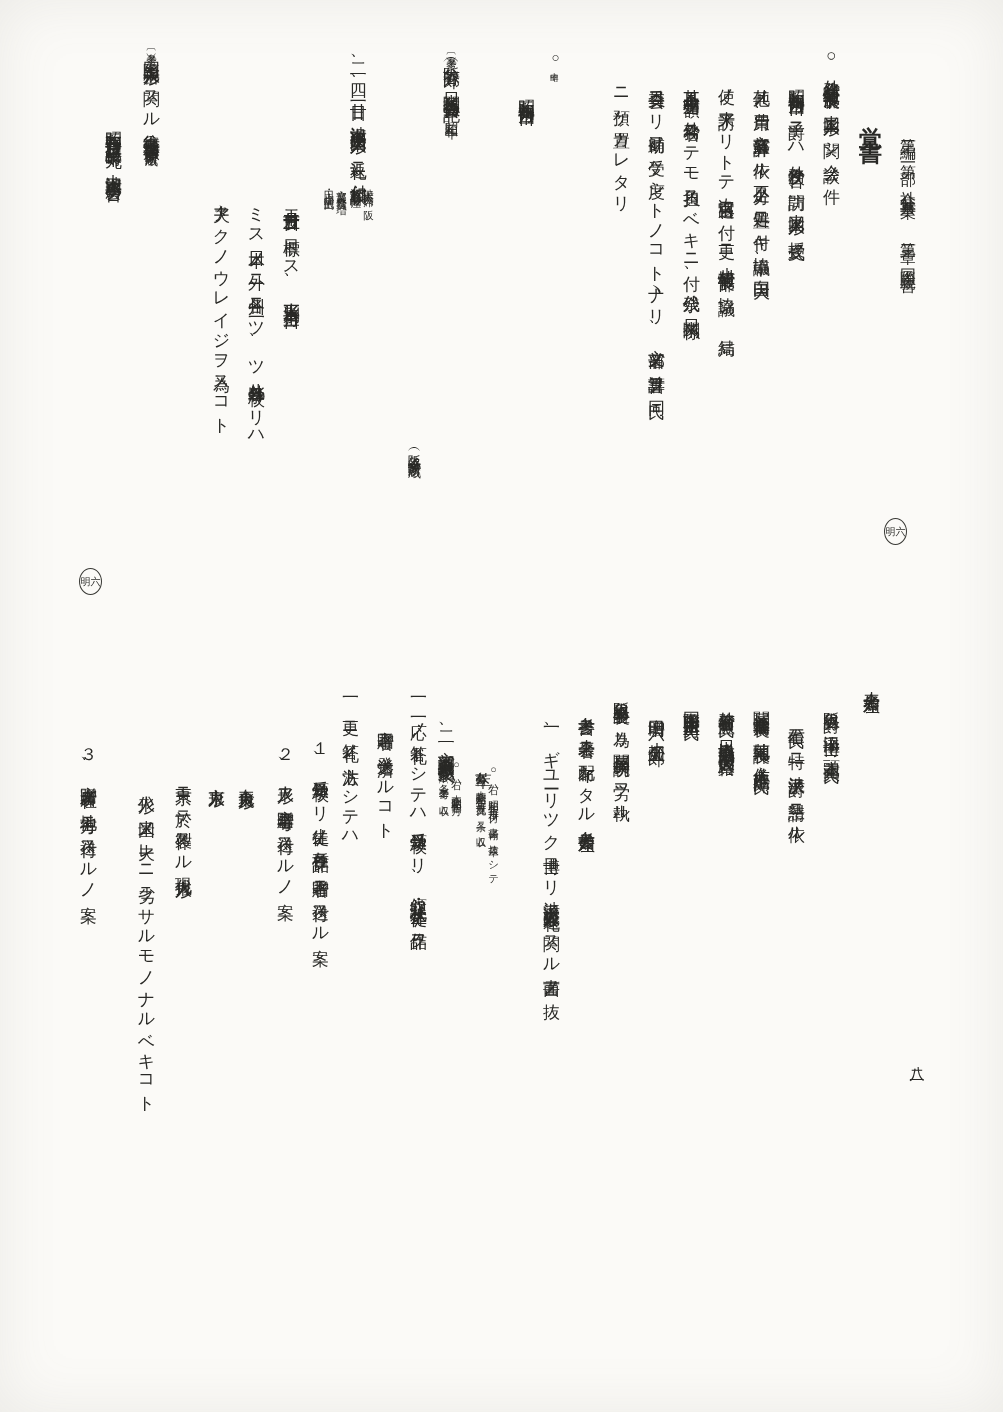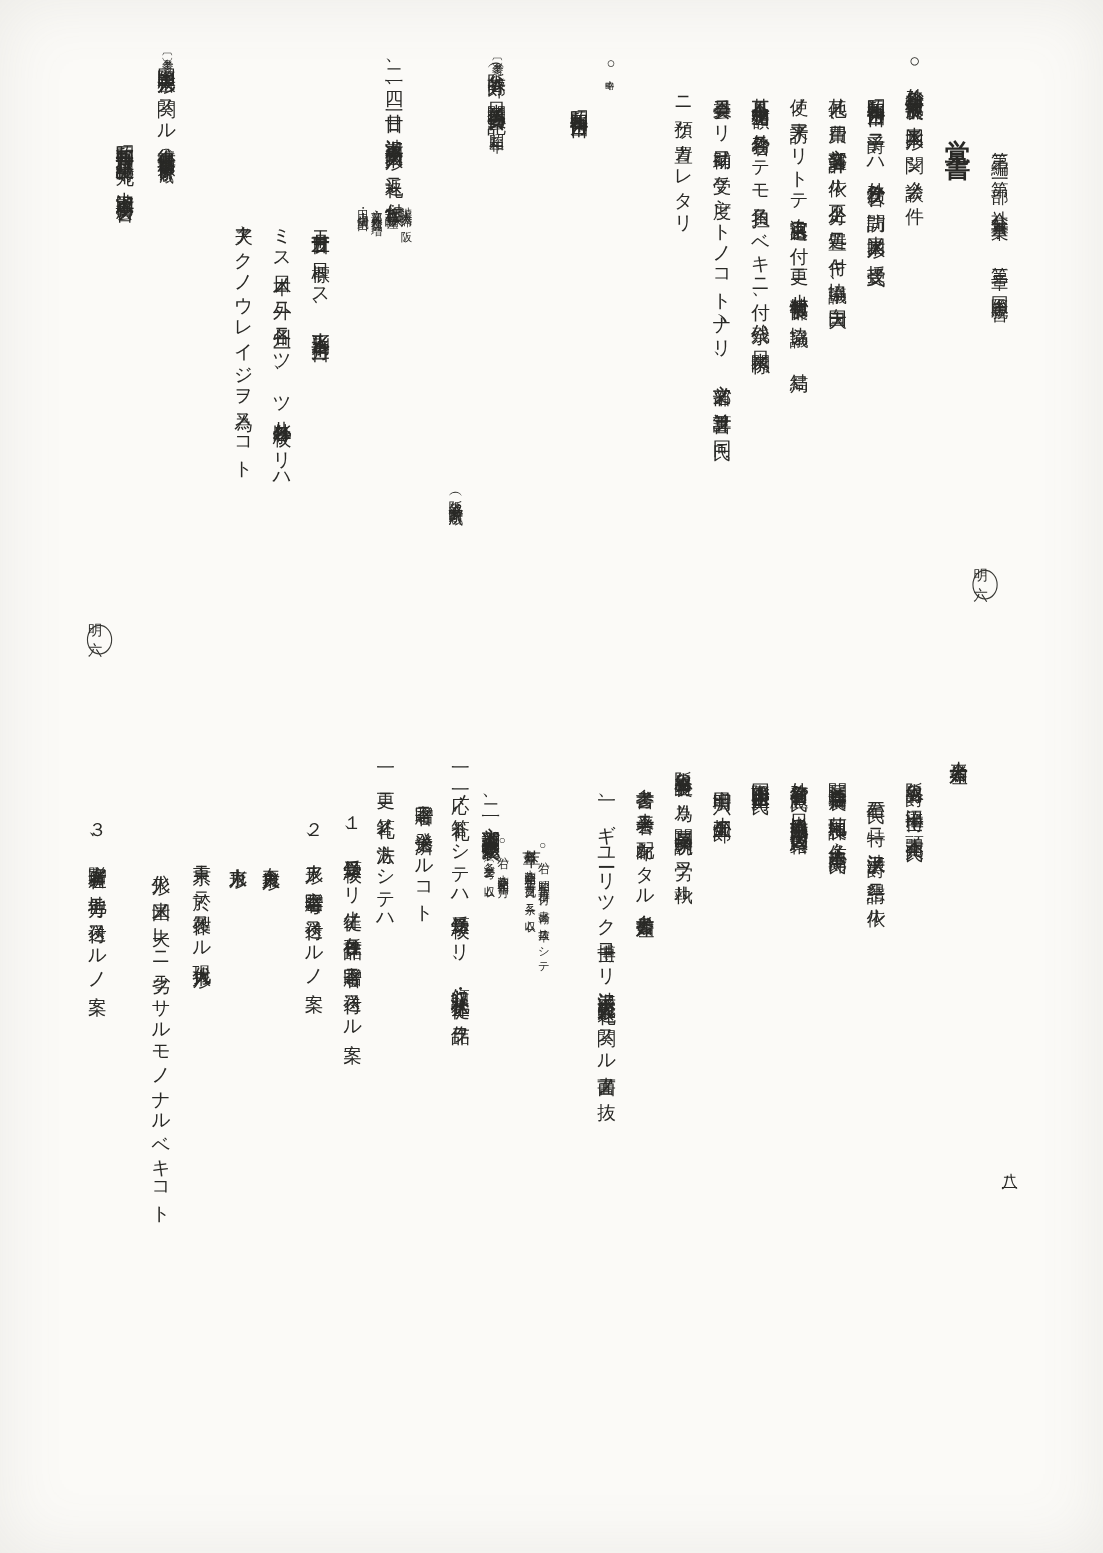--- a/index.html
+++ b/index.html
@@ -41,21 +41,21 @@
     vertical-align:middle;
   }
   .warichu div { line-height:12.5px; }
   .seal {
     position:absolute;
     width:21px; height:25px;
     border:1.3px solid #3a3a36;
     border-radius:50%;
     display:flex; align-items:center; justify-content:center;
     writing-mode:horizontal-tb;
-    font-size:13px; letter-spacing:0;
+    font-size:10px; letter-spacing:0;
     color:#2d2d2a;
   }
 </style>
 </head>
 <body>
 
 <div class="page">
   <div id="top-section">
       <div class="vcol" style="right: 86px; top: 126px;"><span class="h">第三編　第一部　社会公共事業　　第三章　国際親善</span></div>
       <div class="vcol" style="right: 121px; top: 108px;"><span class="lg">覚書</span></div>

